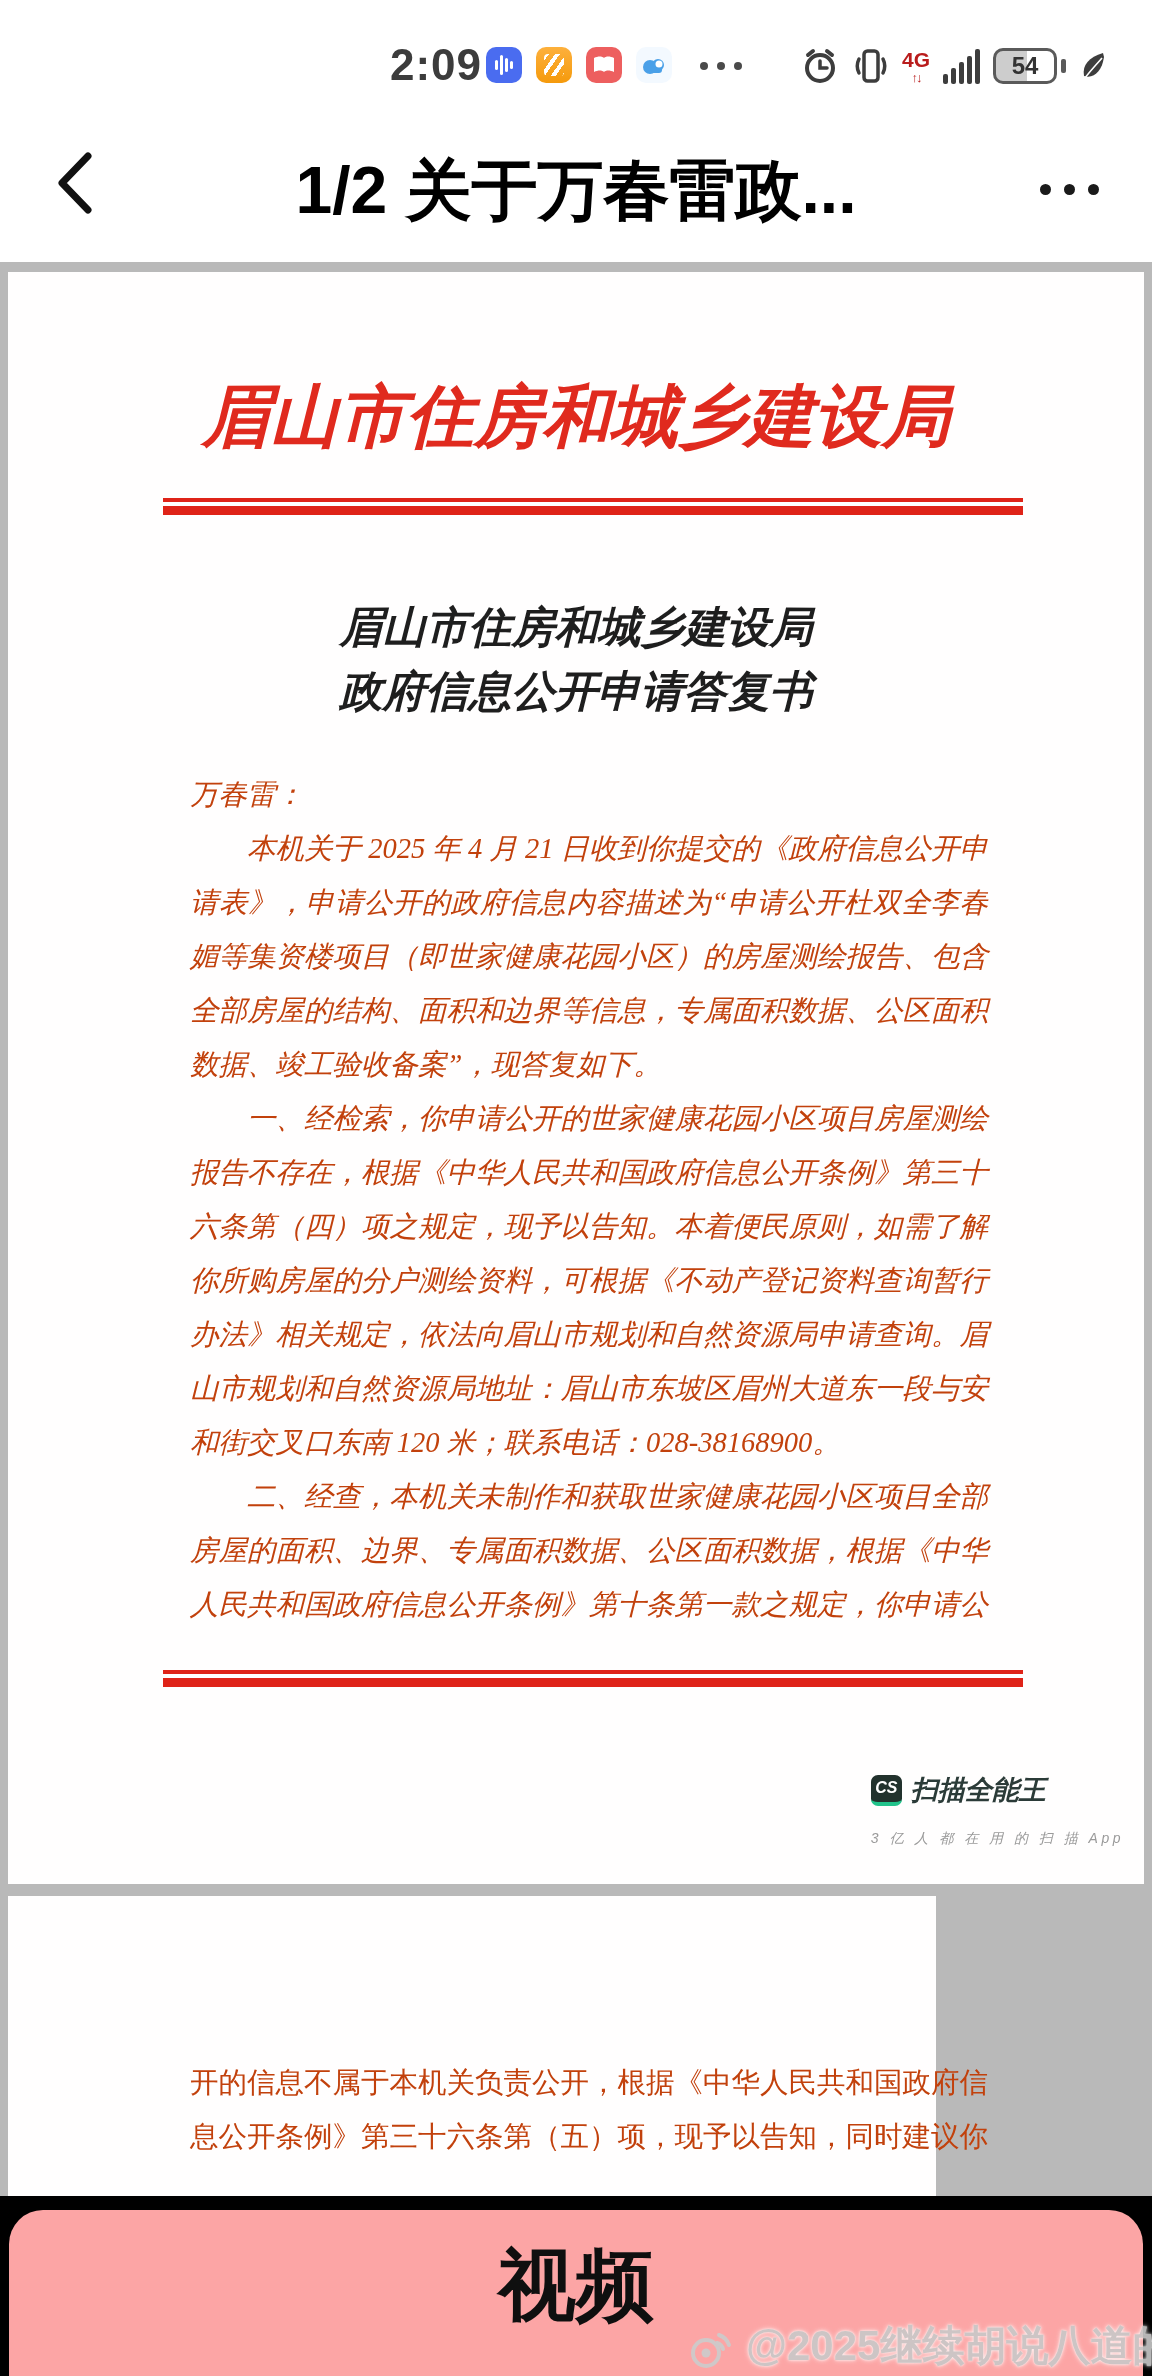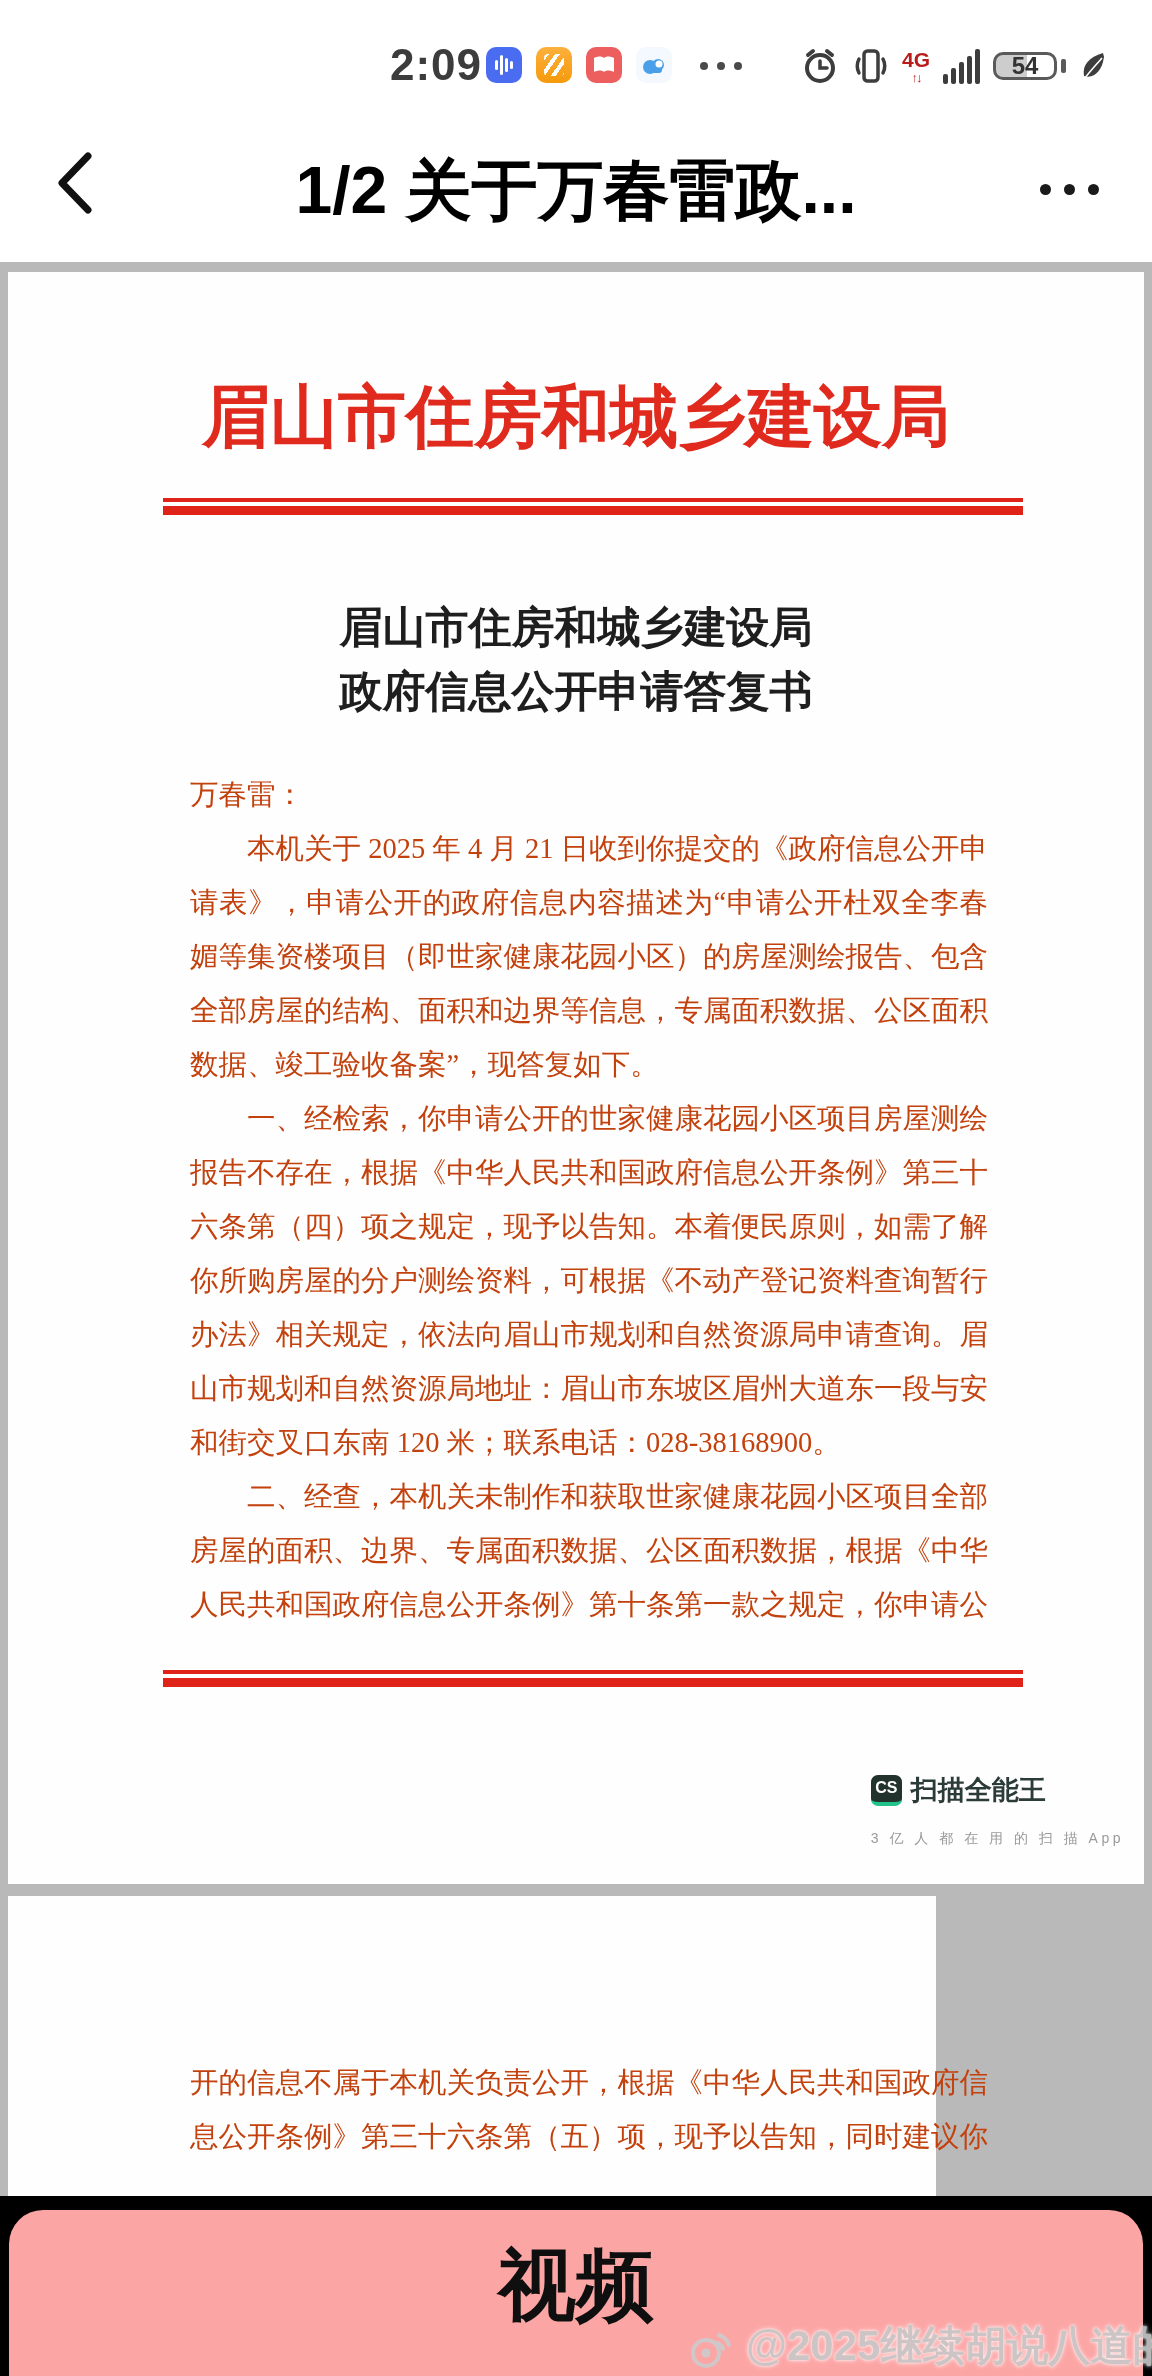--- a/index.html
+++ b/index.html
@@ -21,36 +21,36 @@
   .app-icon.book { background:#ed5f5f; display:flex; align-items:center; justify-content:center; }
   .app-icon.cloud { background:#f3f9ff; display:flex; align-items:center; justify-content:center; }
   .status-dots { position:absolute; left:700px; top:62px; display:flex; gap:9px; }
   .status-dots i, .nav-more i { width:8px; height:8px; border-radius:50%; background:#4a4a4a; display:block; }
   .status-right { position:absolute; left:800px; top:44px; height:44px; display:flex; align-items:center; gap:13px; }
   .net { display:flex; flex-direction:column; align-items:center; line-height:1; color:#b91c1c; }
   .net .g { font-size:21px; font-weight:700; }
   .net .arr { font-size:13px; margin-top:1px; letter-spacing:-2px; }
   .sigbars { display:flex; align-items:flex-end; gap:3px; height:36px; }
   .sigbars i { display:block; width:5px; background:#3d3d3d; border-radius:2px; }
-  .battery { width:64px; height:28px; border:3px solid #5a5a5a; border-radius:10px;
+  .battery { width:64px; height:36px; border:3px solid #5a5a5a; border-radius:10px;
     background:linear-gradient(to right,#cdcdcd 0 54%,#fff 54%); display:flex; align-items:center; justify-content:center; }
   .battery span { font-size:24px; font-weight:700; color:#333; }
   .battery-nub { width:5px; height:14px; background:#5a5a5a; border-radius:2px; margin-left:-9px; }
 
   
   .nav-back { position:absolute; left:52px; top:150px; width:60px; height:66px; cursor:pointer; }
   .nav-title { position:absolute; left:140px; right:140px; top:146px; text-align:center;
     font-size:66px; font-weight:700; color:#000; white-space:nowrap; overflow:hidden; }
   .nav-more { position:absolute; left:1040px; top:184px; display:flex; gap:13px; cursor:pointer; }
   .nav-more i { width:11px; height:11px; background:#1a1a1a; }
 
   
   .doc-gray { position:absolute; left:0; top:262px; width:1152px; height:1934px; background:#b9b9b9; }
   .page { position:absolute; background:#fffefe; }
-  .page1 { left:8px; top:272px; width:1136px; height:1612px; }
+  .page1 { left:8px; top:272px; width:1136px; height:1612px;font-style:italic; }
   .page2 { left:8px; top:1896px; width:928px; height:300px; }
 
   .letterhead { position:absolute; left:0; top:100px; width:100%; text-align:center;
     font-family:"Liberation Serif","DejaVu Serif",serif; font-weight:700; font-size:68px; color:#e02a1e; }
   .red-line { position:absolute; left:155px; width:860px; height:17px;
     border-top:4px solid #df2318; border-bottom:9px solid #df2318; }
   .red-line.top { top:226px; }
   .red-line.bottom { top:1398px; }
 
   .doc-title { position:absolute; left:0; top:324px; width:100%; text-align:center;

